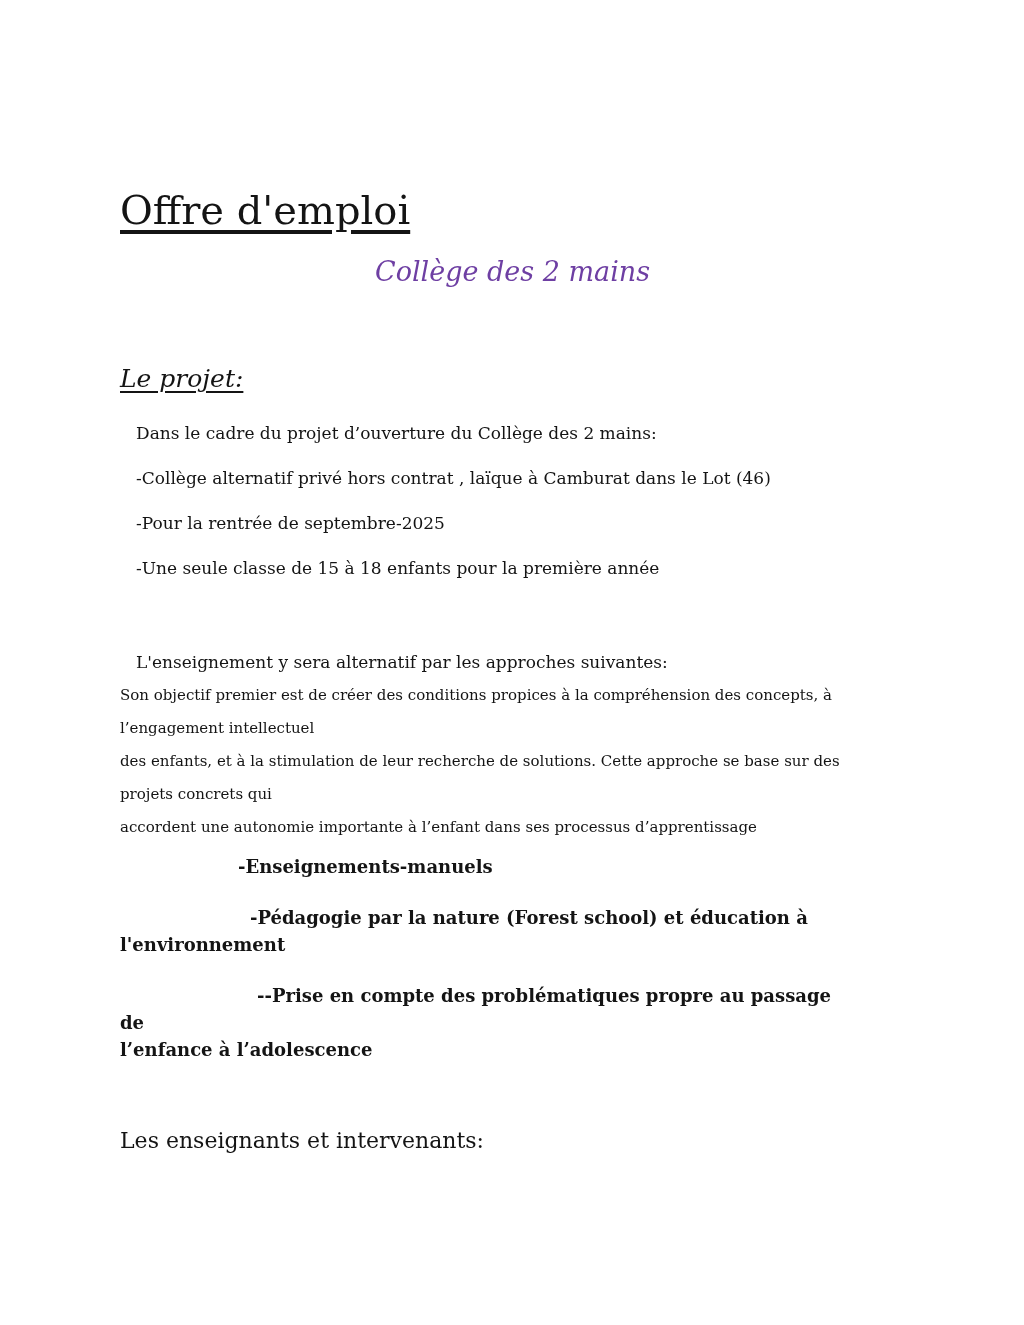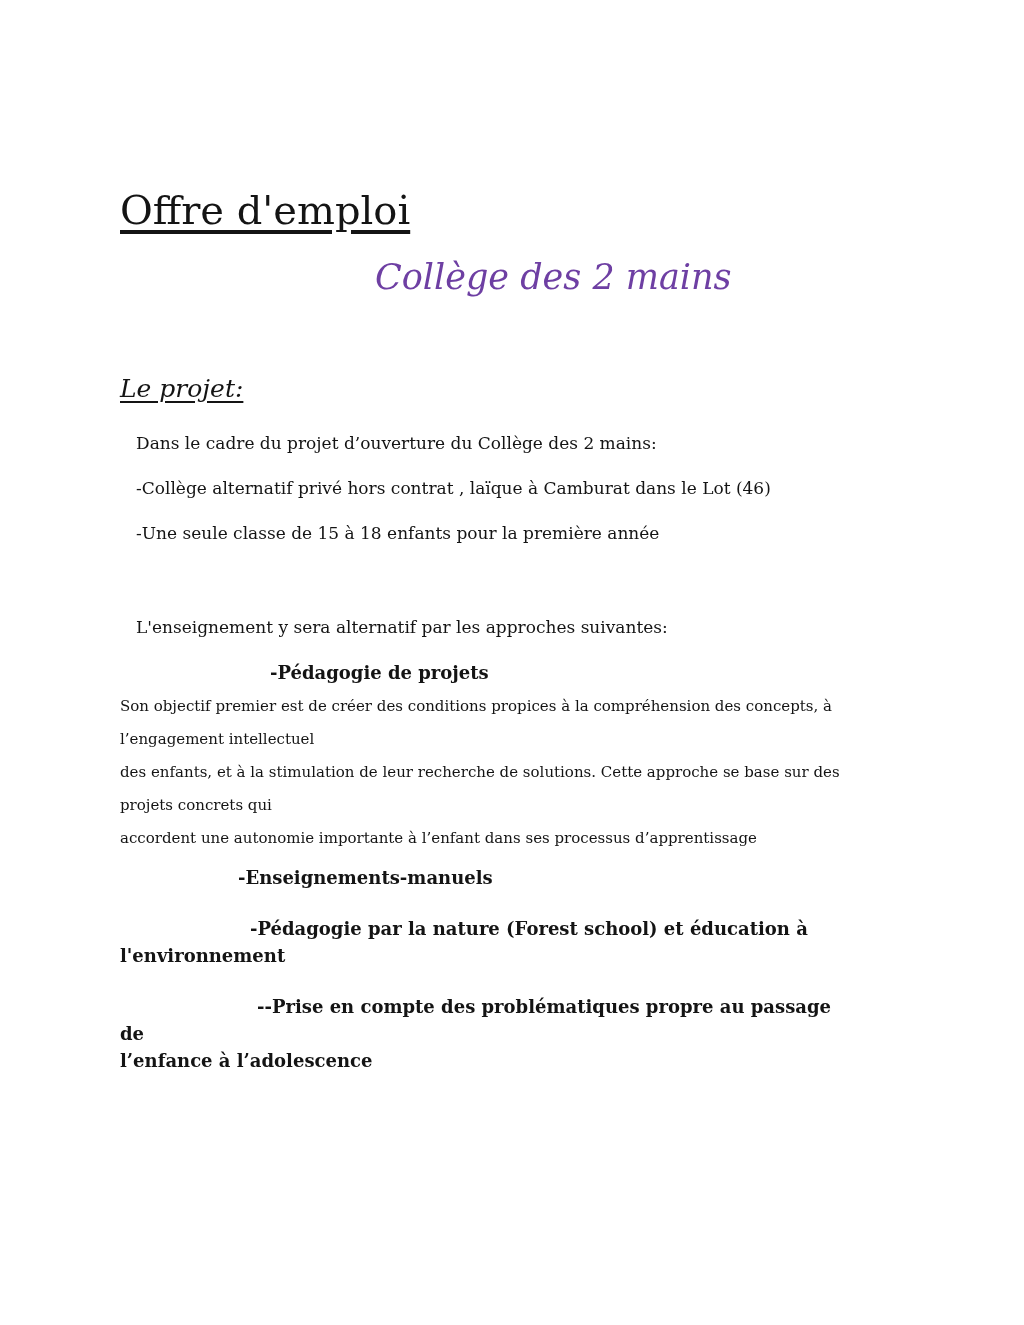--- a/index.html
+++ b/index.html
@@ -21,21 +21,21 @@
   .title {
     margin: 0;
     font-size: 40px;
     font-weight: 400;
     line-height: 1.2;
     text-decoration: underline;
     text-underline-offset: 6px;
   }
   .subtitle {
     margin: 22px 0 0 255px;
-    font-size: 35px;
+    font-size: 27px;
     font-style: italic;
     line-height: 1.2;
     color: var(--accent);
   }
   .project-heading {
     margin: 76px 0 0;
     font-size: 25px;
     font-weight: 400;
     font-style: italic;
     line-height: 1.2;
@@ -84,35 +84,36 @@
     <h1 class="title">Offre d'emploi</h1>
 
     <div class="subtitle">Collège des 2 mains</div>
 
     <h2 class="project-heading">Le projet:</h2>
 
     <p class="body intro">Dans le cadre du projet d’ouverture du Collège des 2 mains:</p>
 
     <p class="body">-Collège alternatif  privé hors contrat , laïque à Camburat dans le Lot (46)</p>
 
+    <p class="body">-Pour la rentrée de septembre-2025</p>
 
     <p class="body">-Une seule classe de 15 à 18 enfants pour la première année</p>
 
     <p class="body approaches-intro">L'enseignement y sera alternatif par les approches suivantes:</p>
 
-    <p class="bold-line approach-projects">-Pédagogie de projets</p>
 
 
     <p class="desc desc2">Son objectif premier est de créer des conditions propices à la compréhension des concepts, à l’engagement intellectuel
 des enfants, et à la stimulation de leur recherche de solutions. Cette approche se base sur des projets concrets qui
 accordent une  autonomie importante à l’enfant dans ses processus d’apprentissage</p>
 
     <p class="bold-line approach-manuels">-Enseignements-manuels</p>
 
     <p class="bold-line approach-nature">-Pédagogie par la nature (Forest school) et éducation à
 l'environnement</p>
 
     <p class="bold-line approach-adolescence">--Prise en compte des problématiques propre au passage de
 l’enfance à l’adolescence</p>
 
+    <h3 class="teachers-heading">Les enseignants et intervenants:</h3>
 
   </div>
 </div>
 
 </body></html>

